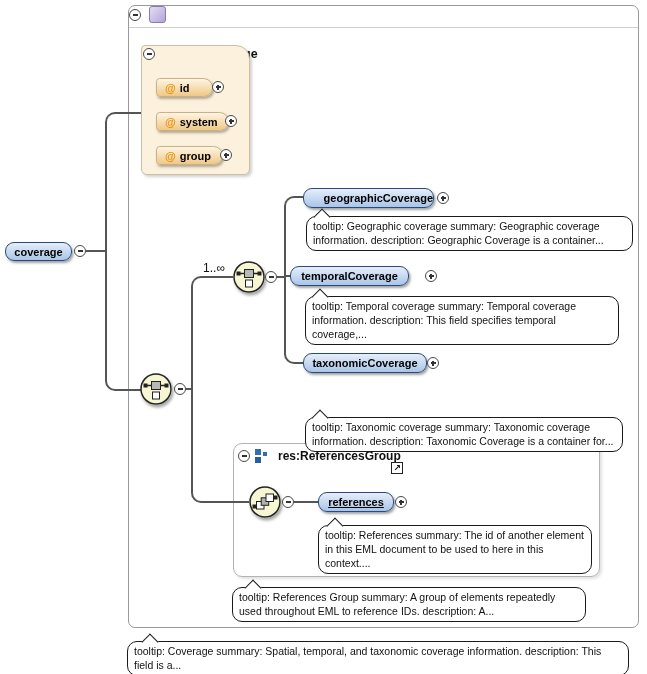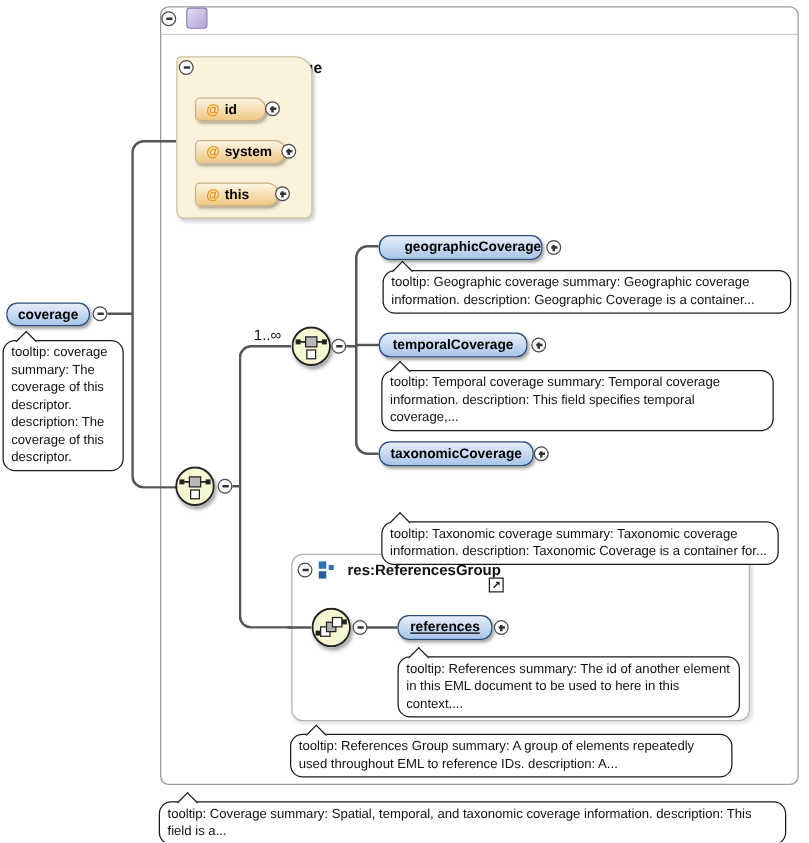--- a/index.html
+++ b/index.html
@@ -88,42 +88,38 @@
   <div class="abs pm plus" style="left:212px;top:81px;"></div>
 
   <div class="abs attr-pill" style="left:156px;top:112px;width:73px;height:19px;">
     <span class="at">@</span>
     <span>system</span>
   </div>
   <div class="abs pm plus" style="left:225px;top:115px;"></div>
 
   <div class="abs attr-pill" style="left:156px;top:146px;width:67px;height:19px;">
     <span class="at">@</span>
-    <span>this</span>
+    <span>group</span>
   </div>
   <div class="abs pm plus" style="left:220px;top:149px;"></div>
 
   <div class="abs elbow" style="left:105px;top:112px;width:36px;height:279px;border-left-width:2px;border-top-width:2px;border-bottom-width:2px;"></div>
   <div class="abs line" style="left:86px;top:250px;width:20px;height:2px;"></div>
   <div class="abs elbow" style="left:191px;top:276px;width:42px;height:227px;border-left-width:2px;border-top-width:2px;border-bottom-width:2px;"></div>
   <div class="abs line" style="left:186px;top:388px;width:6px;height:2px;"></div>
   <div class="abs line" style="left:230px;top:501px;width:19px;height:2px;"></div>
   <div class="abs elbow" style="left:284px;top:196px;width:19px;height:168px;border-left-width:2px;border-top-width:2px;border-bottom-width:2px;"></div>
   <div class="abs line" style="left:285px;top:275px;width:18px;height:2px;"></div>
   <div class="abs line" style="left:277px;top:276px;width:8px;height:2px;"></div>
   <div class="abs line" style="left:293px;top:501px;width:25px;height:2px;"></div>
 
   <div class="abs el" style="left:5px;top:242px;width:67px;height:19px;">
     <span>coverage</span>
   </div>
   <div class="abs pm" style="left:74px;top:245px;"></div>
-  <div class="abs tt" style="left:2px;top:272px;width:97px;">
-    <span class="ptr" style="left:12px;"></span>
-    <span class="txt">tooltip: coverage summary: The coverage of this descriptor. description: The coverage of this descriptor.</span>
-  </div>
 
   <div class="abs comp" style="left:140px;top:373px;">
     <svg width="32" height="32" viewBox="0 0 32 32">
       <circle cx="16" cy="16" r="15" fill="#f6f6d2" stroke="#222" stroke-width="1.5"></circle>
       <line x1="6" y1="12.5" x2="26" y2="12.5" stroke="#222" stroke-width="1.5"></line>
       <rect x="3.5" y="10.5" width="4" height="4" fill="#222"></rect>
       <rect x="24.5" y="10.5" width="4" height="4" fill="#222"></rect>
       <rect x="11.5" y="8.5" width="9" height="8" fill="#b8b8b8" stroke="#222"></rect>
       <rect x="12.5" y="19" width="7" height="7" fill="#fff" stroke="#222"></rect>
     </svg>
@@ -145,21 +141,21 @@
 
   <div class="abs el" style="left:303px;top:188px;width:131px;height:20px;justify-content:flex-end;">
     <span>geographicCoverage</span>
   </div>
   <div class="abs pm plus" style="left:437px;top:192px;"></div>
   <div class="abs tt" style="left:306px;top:216px;width:327px;">
     <span class="ptr" style="left:9px;"></span>
     <span class="txt">tooltip: Geographic coverage summary: Geographic coverage information. description: Geographic Coverage is a container...</span>
   </div>
 
-  <div class="abs el" style="left:303px;top:266px;width:119px;height:20px;">
+  <div class="abs el" style="left:290px;top:266px;width:119px;height:20px;">
     <span>temporalCoverage</span>
   </div>
   <div class="abs pm plus" style="left:425px;top:270px;"></div>
   <div class="abs el" style="left:303px;top:353px;width:124px;height:20px;">
     <span>taxonomicCoverage</span>
   </div>
 
   <div class="abs tt" style="left:305px;top:296px;width:314px;">
     <span class="ptr" style="left:8px;"></span>
     <span class="txt">tooltip: Temporal coverage summary: Temporal coverage information. description: This field specifies temporal coverage,...</span>

